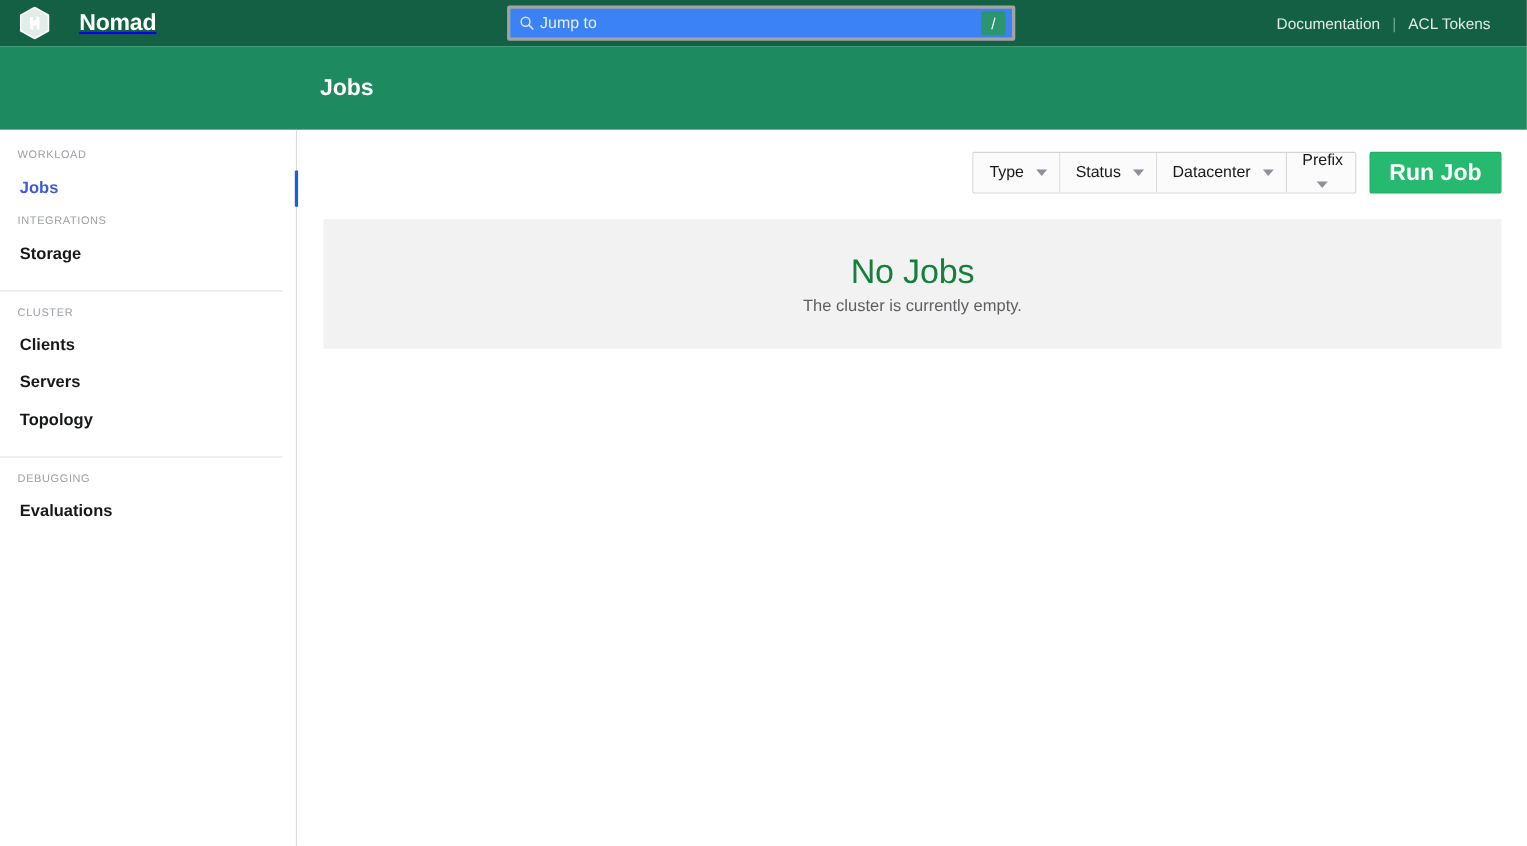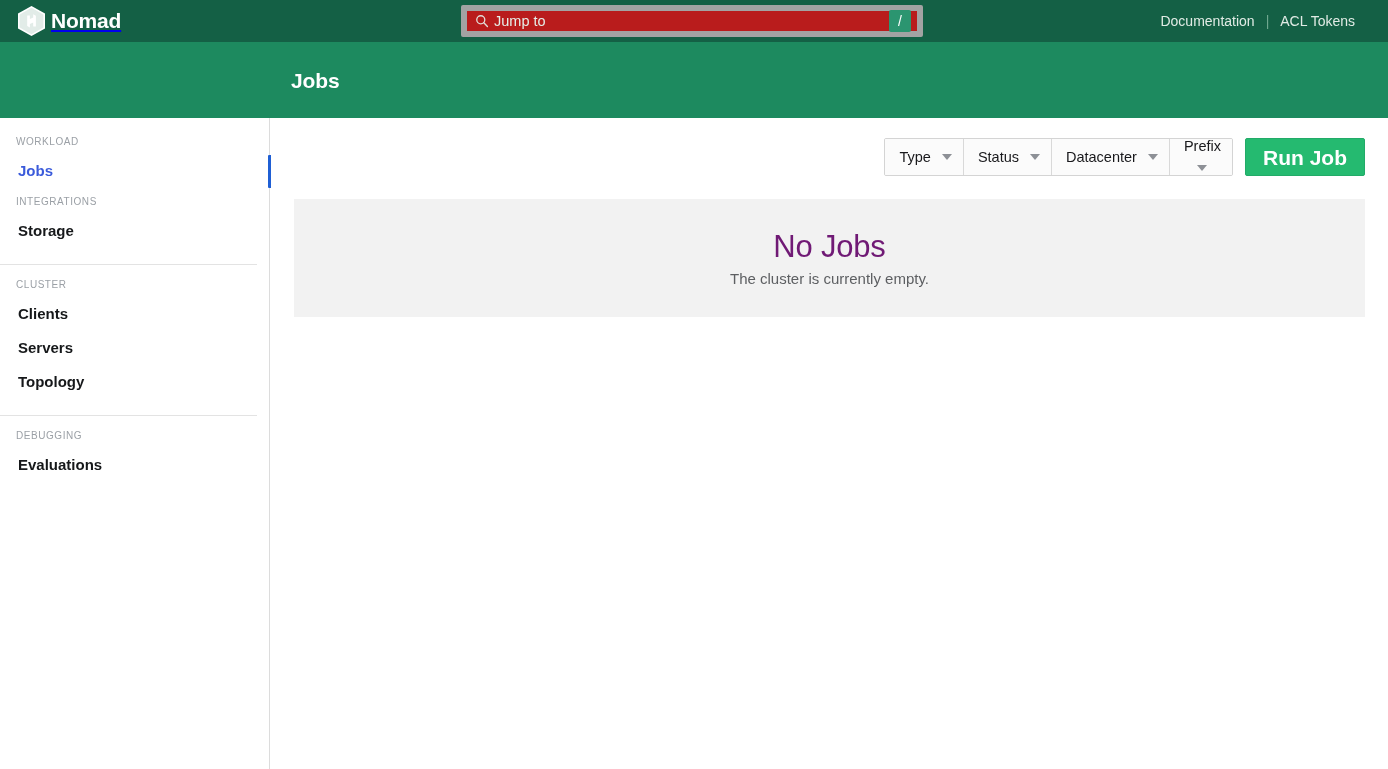--- a/index.html
+++ b/index.html
@@ -21,21 +21,21 @@
     width: 1388px;
     height: 42px;
     background: #146045;
     display: flex;
     align-items: center;
   }
 
   .brand {
     display: flex;
     align-items: center;
-    gap: 6px;
+    gap: 27px;
     padding-left: 18px;
     height: 42px;
     cursor: pointer;
   }
   .brand-logo {
     width: 27px;
     height: 30px;
     display: block;
     flex: none;
   }
@@ -47,22 +47,22 @@
     line-height: 1;
     padding-bottom: 1px;
   }
 
   .search-wrap {
     position: absolute;
     left: 461px;
     top: 5px;
     width: 462px;
     height: 32px;
-    background: #b91c1c;
-    border: 6px solid #a3a3a3;
+    background: #3b82f6;
+    border: 3px solid #a3a3a3;
     border-radius: 2px;
     display: flex;
     align-items: center;
     cursor: text;
   }
   .search-icon {
     flex: none;
     margin-left: 8px;
     width: 14px;
     height: 14px;
@@ -259,21 +259,21 @@
     width: 1071px;
     height: 118px;
     background: #f2f2f2;
     display: flex;
     flex-direction: column;
     align-items: center;
     justify-content: center;
     gap: 9px;
   }
   .empty-title {
-    color: #701a75;
+    color: #15803d;
     font-size: 31px;
     font-weight: 400;
     line-height: 1;
     letter-spacing: -0.2px;
   }
   .empty-sub {
     color: #5d5f62;
     font-size: 15px;
     line-height: 1;
   }

